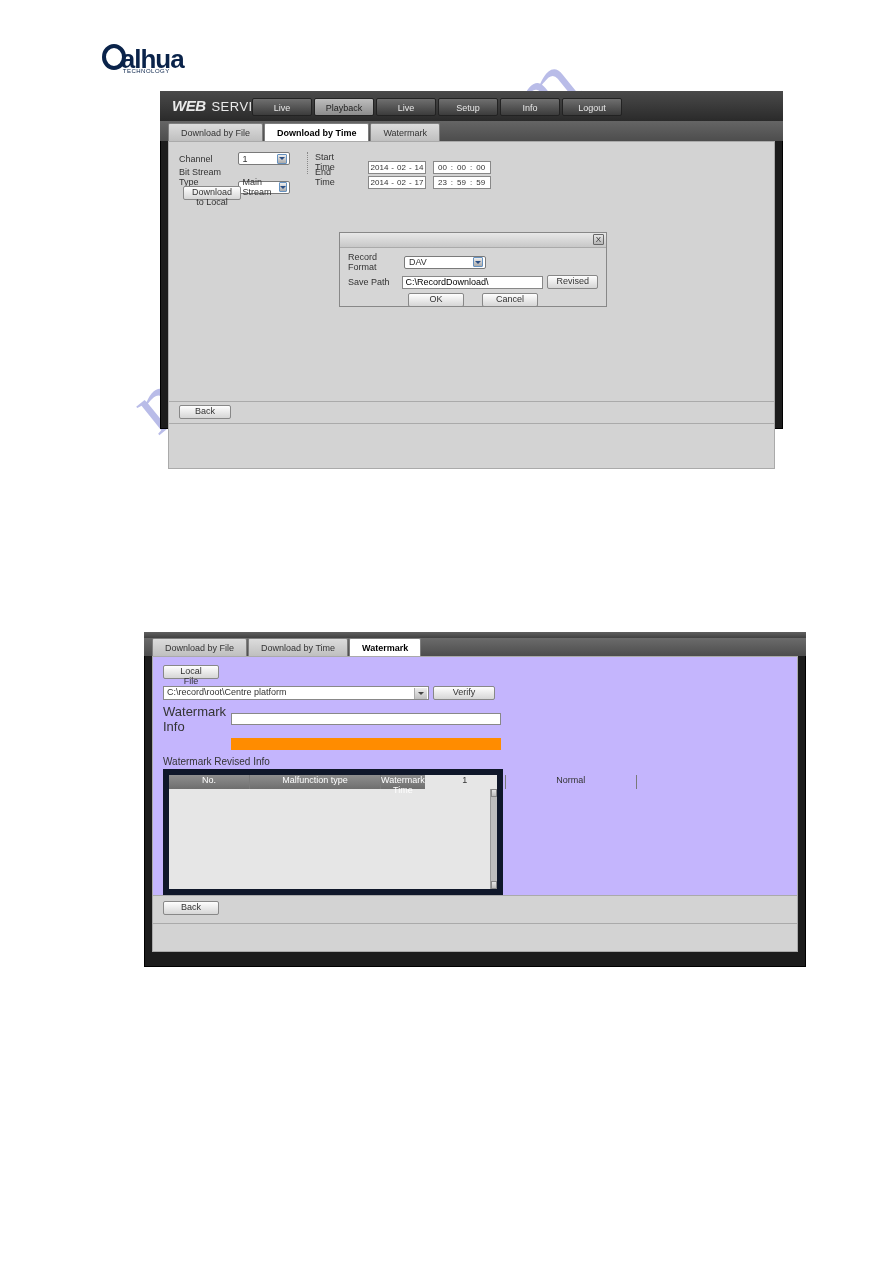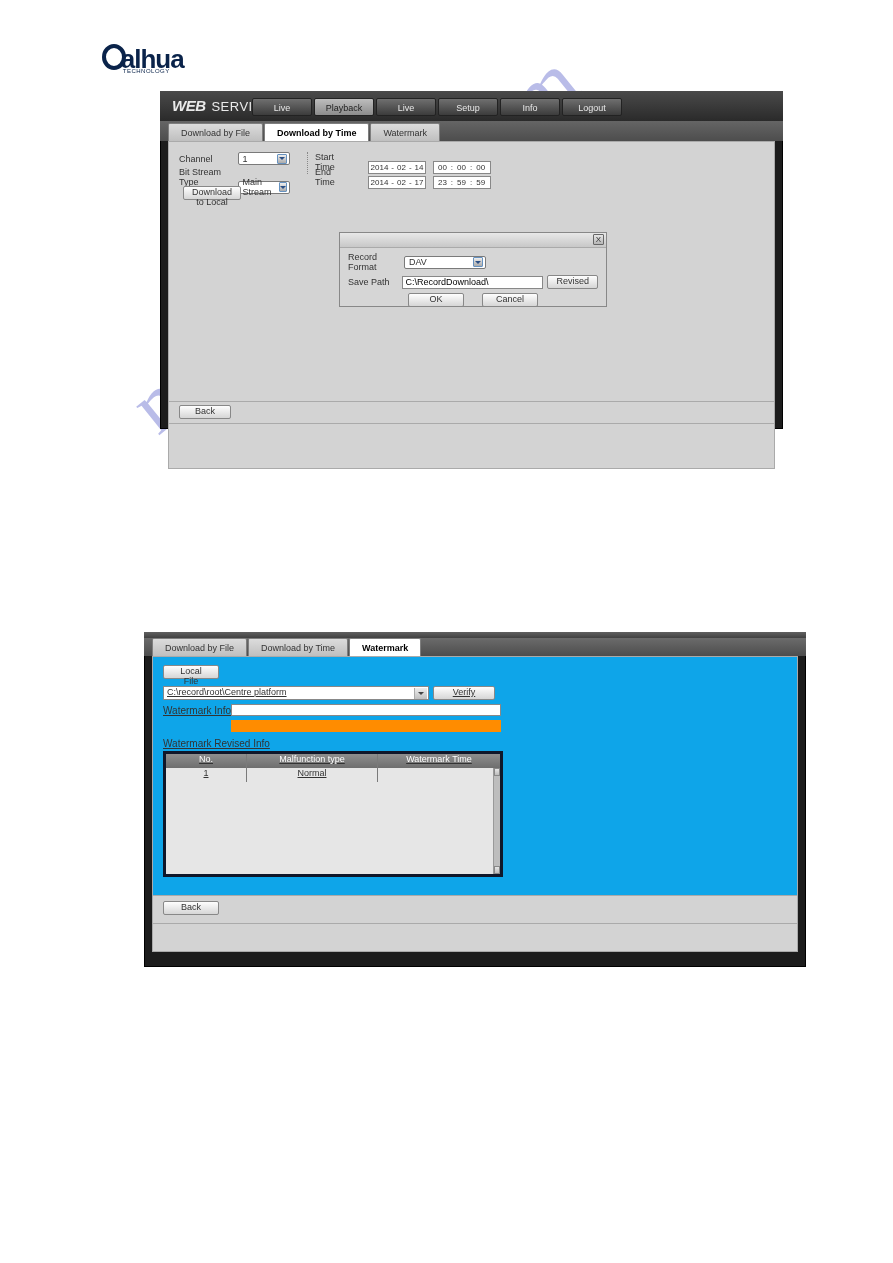--- a/index.html
+++ b/index.html
@@ -348,28 +348,27 @@
     background: linear-gradient(#606060, #414141);
   }
   .shot2-tabs {
     height: 18px;
     background: linear-gradient(#6b6b6b, #4d4d4d);
     display: flex;
     align-items: flex-end;
     padding-left: 8px;
   }
   .inner2 {
-    background: #0ea5e9;
+    background: #c4b5fd;
     border: 1px solid #aaa;
     margin: 0 8px;
     height: 240px;
     box-sizing: border-box;
     padding: 8px 10px;
     position: relative;
-    text-decoration: underline;
   }
   .local-file-btn {
     width: 56px;
     margin-bottom: 4px;
   }
   .path-row {
     display: flex;
     align-items: center;
     gap: 4px;
   }
@@ -399,45 +398,45 @@
   }
   .verify-btn { width:62px; }
 
   .info-row {
     display:flex;
     align-items:center;
     margin-top:4px;
   }
   .info-label {
     width:68px;
-    font-size:10px;
+    font-size:13px;
   }
   .info-field {
     width:270px;
     height:12px;
     border:1px solid #888;
     background:#fff;
     box-sizing:border-box;
   }
   .info-row.orange .info-field {
     background:#ff8c00;
     border-color:#ff8c00;
   }
   .revised-label {
     font-size:10px;
     margin:6px 0 2px 0;
   }
 
   .table {
     width: 340px;
     height: 126px;
-    border: 3px solid #0f172a;
+    border: 6px solid #0f172a;
     background: #e6e6e6;
     display: flex;
-    flex-direction: column;
+    flex-direction: row;
     box-sizing: border-box;
     position: relative;
   }
   .thead {
     display:flex;
     height:14px;
     background: linear-gradient(#8e8e8e,#6e6e6e);
     color:#fff;
     font-size:9px;
   }

